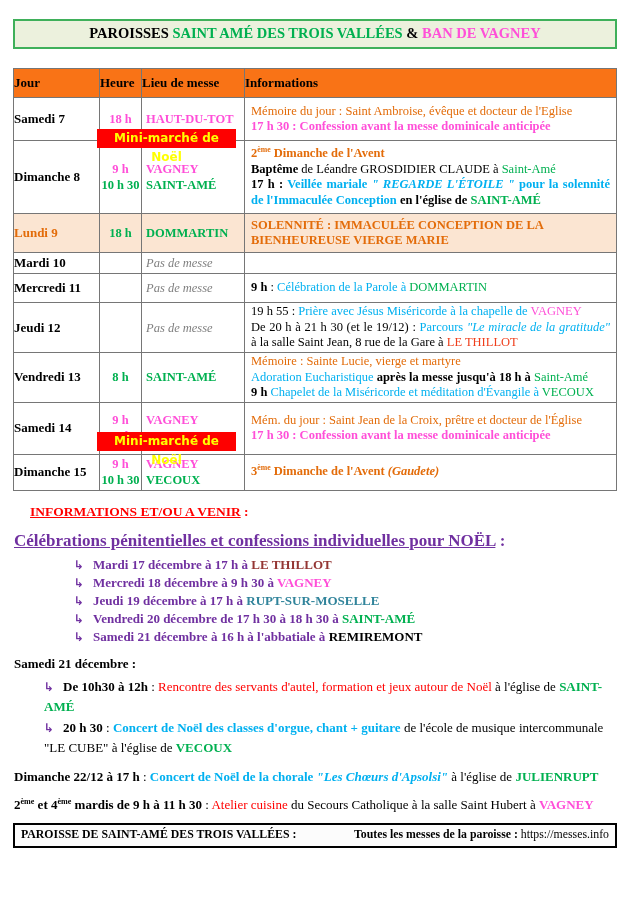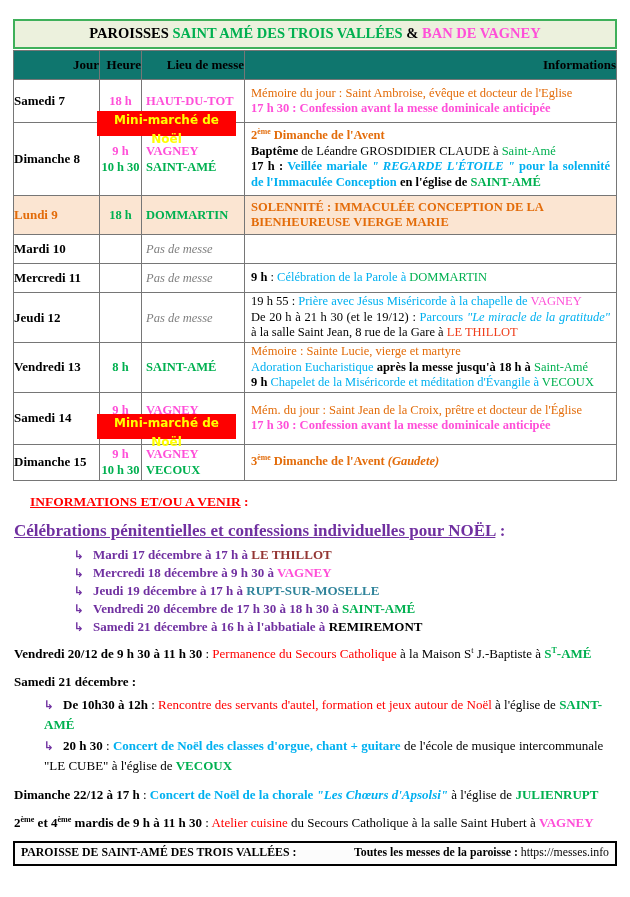--- a/index.html
+++ b/index.html
@@ -17,52 +17,52 @@
   .c-orange{color:#e36c0a}
   .c-cyan{color:#00b0f0}
   .c-red{color:#ff0000}
   .c-maroon{color:#943634}
   .c-vermilion{color:#ef3e1b}
   .c-purple{color:#7030a0}
   .c-teal{color:#31849b}
   .c-gray{color:#7f7f7f;font-weight:normal}
 
   .title-box{
-    margin:19px 13px 1px;border:2px solid #3fb05a;background:#ecf1dd;
+    margin:19px 13px 19px;border:2px solid #3fb05a;background:#ecf1dd;
     text-align:center;padding:3px 0 4px;
   }
   .title-line{font-size:14.5px;font-weight:bold;line-height:19px}
   .subtitle{font-size:13.5px;font-weight:bold;line-height:18px}
 
   .table-wrap{position:relative;margin:0 13px}
   table{border-collapse:collapse;width:100%;table-layout:fixed}
   col.c1{width:86px}col.c2{width:42px}col.c3{width:103px}
   th,td{border:1px solid #767676;padding:0}
-  th{font-size:13px;font-weight:bold;text-align:right;background:#0f766e}
+  th{font-size:13px;font-weight:bold;text-align:left;background:#f97316}
   thead tr{height:29px}
   tbody tr:nth-child(1){height:43px}
   tbody tr:nth-child(2){height:73px}
   tbody tr:nth-child(3){height:39px}
-  tbody tr:nth-child(4){height:29px}
+  tbody tr:nth-child(4){height:21px}
   tbody tr:nth-child(5){height:29px}
   tbody tr:nth-child(6){height:50px}
   tbody tr:nth-child(7){height:45px}
   tbody tr:nth-child(8){height:52px}
   tbody tr:nth-child(9){height:36px}
   .col-day{text-align:left;font-weight:bold;font-size:13px;vertical-align:middle}
   .col-time{text-align:center;font-weight:bold;font-size:12.5px;vertical-align:middle;line-height:16px}
   .col-place{font-size:12.5px;font-weight:bold;vertical-align:middle;padding-left:4px;line-height:16px}
   .col-info{font-size:12.5px;vertical-align:middle;padding:1px 6px;line-height:15.5px}
   .bg-peach td{background:#fbe5d2}
   .line-center{text-align:left}
   .line-left{text-align:left}
   .line-justify{text-align:justify}
 
   .noel-badge{
-    position:absolute;left:84px;width:139px;height:25px;z-index:3;
+    position:absolute;left:84px;width:139px;height:19px;z-index:3;
     background:#fe0000;color:#ffff00;text-align:center;
     font-family:"DejaVu Sans",sans-serif;font-weight:bold;font-size:12px;line-height:19px;
   }
   .badge-1{top:61px}
   .badge-2{top:364px}
 
   #blocks{margin:12px 14px 0;font-size:13px}
   .heading{font-size:13.5px;line-height:18px;margin:0 16px 11px}
   .heading2{font-size:17px;line-height:17px;margin:0 0 7px}
   .bullet{margin-left:60px;line-height:18px;font-size:13px}
@@ -222,21 +222,20 @@
 </div>
 
 <div id="blocks">
     <div class="heading"><span class="seg c-red b u">INFORMATIONS ET/OU A VENIR</span><span class="seg c-red b"> :</span></div>
     <div class="heading2"><span class="seg c-purple b u">Célébrations pénitentielles et confessions individuelles pour NOËL</span><span class="seg c-purple b"> :</span></div>
     <div class="bullet"><span class="bullet-glyph">↳</span><span class="seg c-purple b">Mardi 17 décembre à 17 h à </span><span class="seg c-maroon b">LE THILLOT</span></div>
     <div class="bullet"><span class="bullet-glyph">↳</span><span class="seg c-purple b">Mercredi 18 décembre à 9 h 30 à </span><span class="seg c-pink b">VAGNEY</span></div>
     <div class="bullet"><span class="bullet-glyph">↳</span><span class="seg c-purple b">Jeudi 19 décembre à 17 h à </span><span class="seg c-teal b">RUPT-SUR-MOSELLE</span></div>
     <div class="bullet"><span class="bullet-glyph">↳</span><span class="seg c-purple b">Vendredi 20 décembre de 17 h 30 à 18 h 30 à </span><span class="seg c-green b">SAINT-AMÉ</span></div>
     <div class="bullet"><span class="bullet-glyph">↳</span><span class="seg c-purple b">Samedi 21 décembre à 16 h à l'abbatiale à </span><span class="seg b">REMIREMONT</span></div>
-    <div class="para"><span class="seg b">Vendredi 20/12 de 9 h 30 à 11 h 30</span><span class="seg"> : </span><span class="seg c-red">Permanence du Secours Catholique</span><span class="seg"> à la Maison S</span><sup class="seg">t</sup><span class="seg"> J.-Baptiste à </span><span class="seg c-green b">S</span><sup class="seg c-green b">T</sup><span class="seg c-green b">-AMÉ</span></div>
     <div class="para-title"><span class="seg b">Samedi 21 décembre :</span></div>
     <div class="bullet2"><span class="bullet-glyph">↳</span><span class="seg b">De 10h30 à 12h</span><span class="seg"> : </span><span class="seg c-red">Rencontre des servants d'autel, formation et jeux autour de Noël</span><span class="seg"> à l'église de </span><span class="seg c-green b">SAINT-AMÉ</span></div>
     <div class="bullet2"><span class="bullet-glyph">↳</span><span class="seg b">20 h 30</span><span class="seg"> : </span><span class="seg c-cyan b">Concert de Noël des classes d'orgue, chant + guitare</span><span class="seg"> de l'école de musique intercommunale "LE CUBE" à l'église de </span><span class="seg c-green b">VECOUX</span></div>
     <div class="para"><span class="seg b">Dimanche 22/12 à 17 h</span><span class="seg"> : </span><span class="seg c-cyan b">Concert de Noël de la chorale </span><span class="seg c-cyan b i">"Les Chœurs d'Apsolsi"</span><span class="seg"> à l'église de </span><span class="seg c-green b">JULIENRUPT</span></div>
     <div class="para"><span class="seg b">2</span><sup class="seg b">ème</sup><span class="seg b"> et 4</span><sup class="seg b">ème</sup><span class="seg b"> mardis de 9 h à 11 h 30</span><span class="seg"> : </span><span class="seg c-red">Atelier cuisine</span><span class="seg"> du Secours Catholique à la salle Saint Hubert à </span><span class="seg c-pink b">VAGNEY</span></div>
   </div>
 
 <div id="footer">
     <div class="f-line split">
       <span><span class="seg b">PAROISSE DE SAINT-AMÉ DES TROIS VALLÉES :</span></span>

